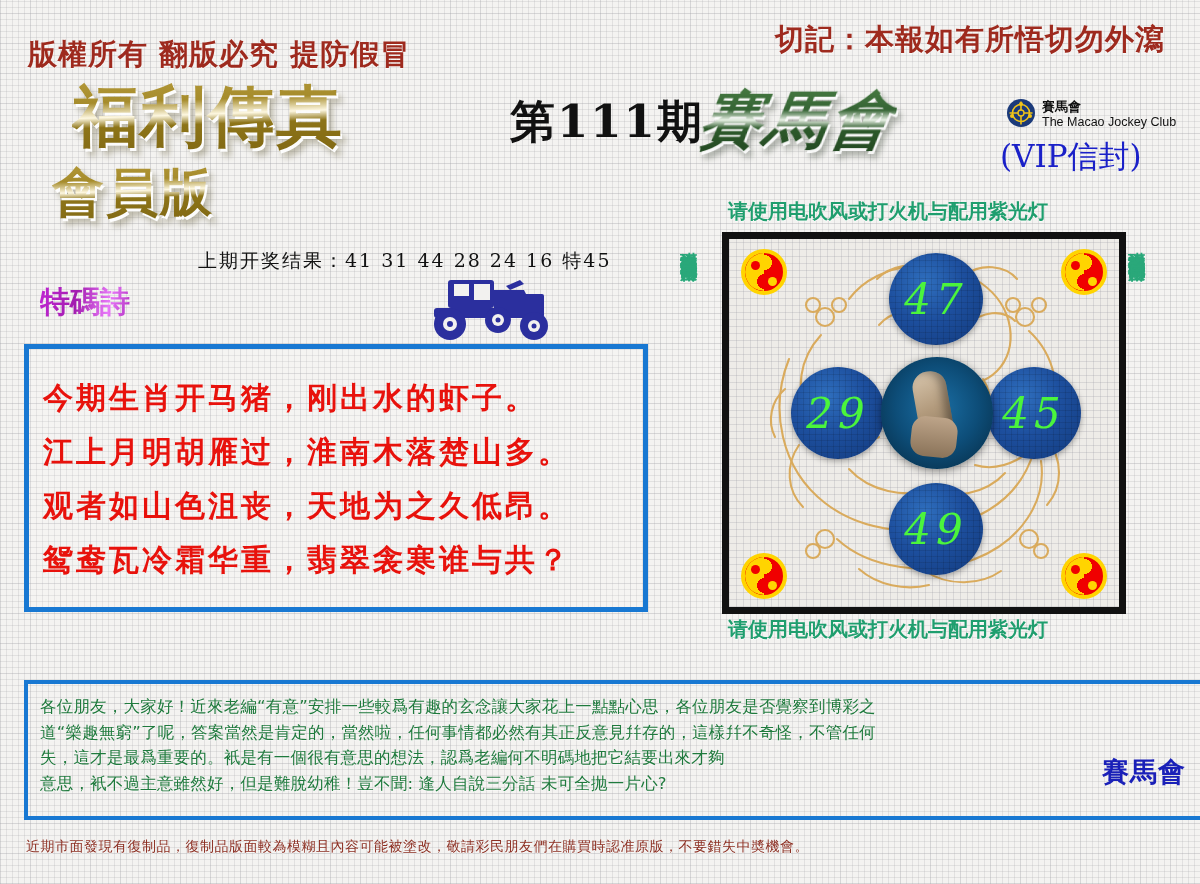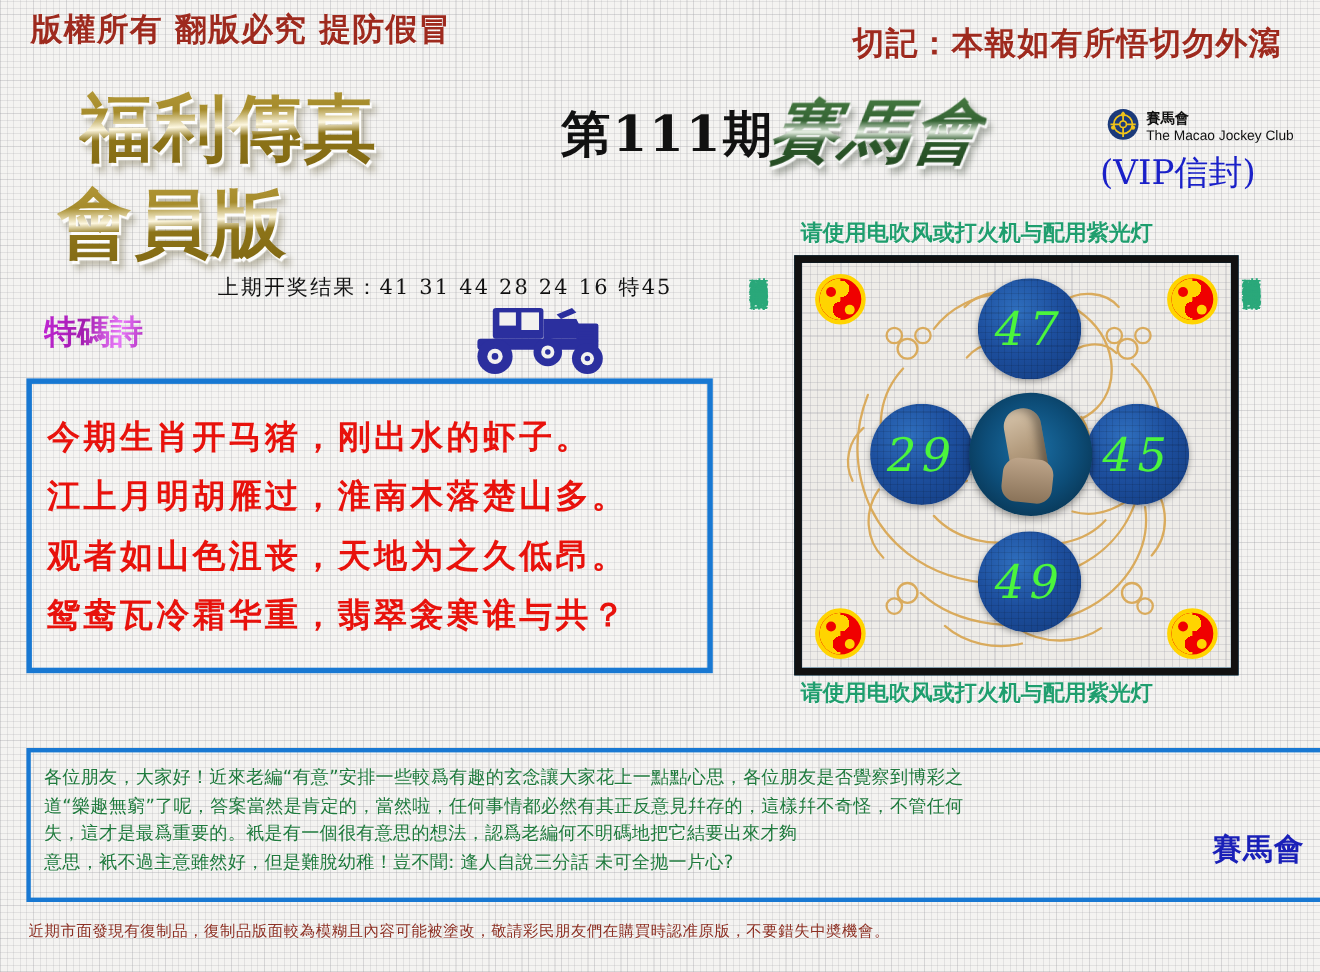--- a/index.html
+++ b/index.html
@@ -22,36 +22,36 @@
   .abs{position:absolute;}
 
   
   .banner-red{
     color:#9e2a1e;
     font-family:"DejaVu Serif","Liberation Serif",serif;
     font-size:29px;font-weight:700;letter-spacing:1px;
     white-space:nowrap;
     text-shadow:0 1px 0 rgba(255,255,255,.6);
   }
-  #copyright{left:28px;top:7px;text-align:center;}
+  #copyright{left:28px;top:35px;text-align:center;}
   #secret{left:775px;top:20px;}
 
   
   .gold{
     font-family:"DejaVu Sans","Liberation Sans",sans-serif;
     font-weight:900;
     color:#8c7420;
     background:linear-gradient(178deg,#b79c3c 0%,#a68c2c 32%,#fdf7e0 47%,#8d7418 57%,#7d6512 100%);
     -webkit-background-clip:text;background-clip:text;
     -webkit-text-fill-color:transparent;
     letter-spacing:2px;white-space:nowrap;
     filter:drop-shadow(2px 3px 0 rgba(255,255,255,.95)) drop-shadow(4px 5px 3px rgba(90,80,40,.35));
   }
   #title1{left:72px;top:72px;font-size:66px;}
-  #title2{left:52px;top:158px;font-size:68px;}
+  #title2{left:52px;top:158px;font-size:52px;}
 
   #issue{
     left:470px;top:92px;
     font-family:"DejaVu Serif","Liberation Serif",serif;
     font-size:45px;color:#111;font-weight:700;letter-spacing:2px;white-space:nowrap;padding-left:40px;
   }
 
   
   #prev-result{
     left:198px;top:248px;

